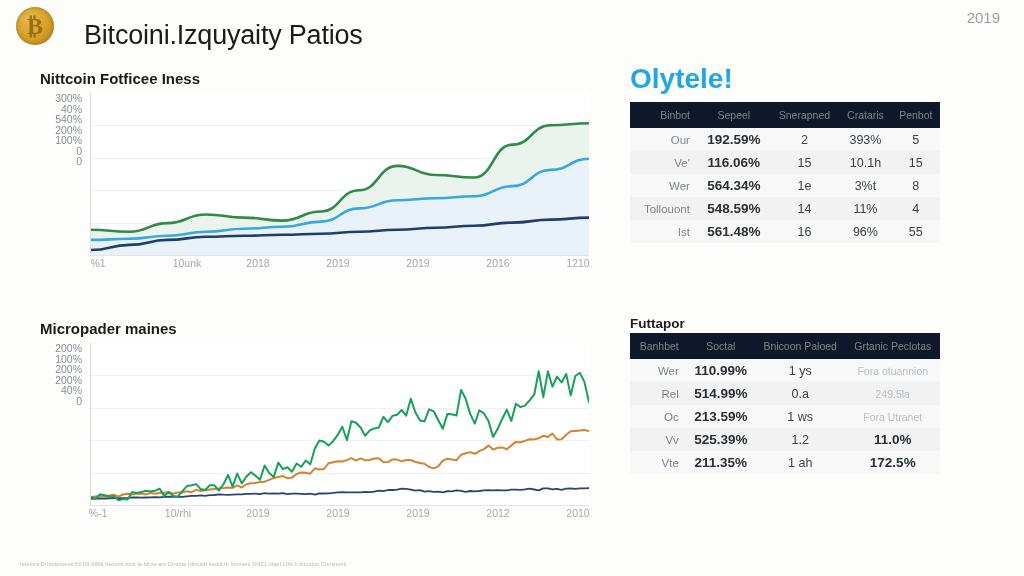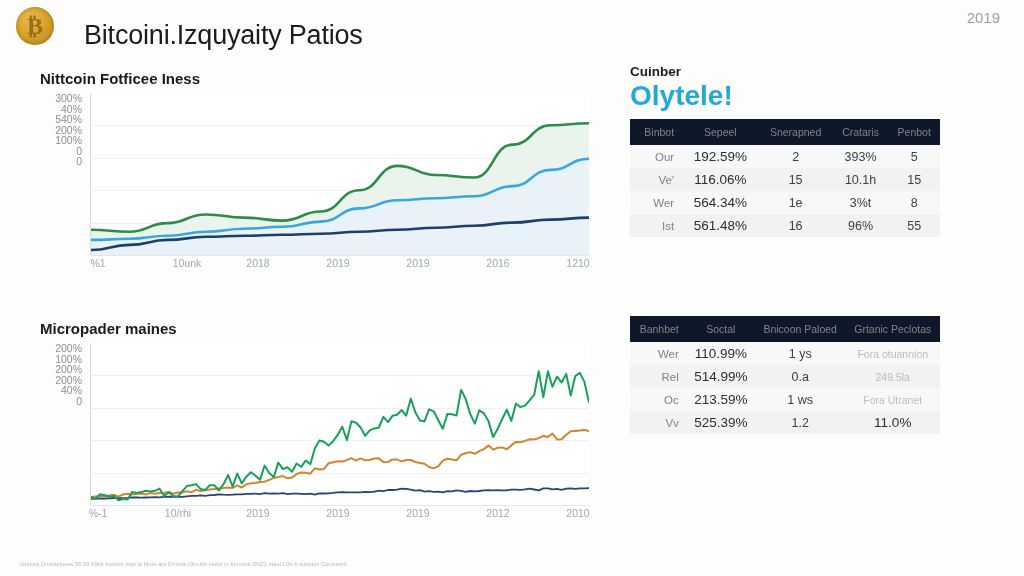--- a/index.html
+++ b/index.html
@@ -76,21 +76,21 @@
   }
   th{
     font-size:10.5px;font-weight:normal;color:#7e8489;
     padding:7px 4px 7px 4px;text-align:center;white-space:nowrap;
   }
   td{
     font-size:12.5px;color:#3c4146;padding:4px 4px;text-align:center;white-space:nowrap;
   }
   th.c0,td.c0{text-align:right;padding-right:8px;color:#7e8489;}
   td.c0{font-size:11.5px;}
-  td.val{font-weight:normal;color:#2b2f33;font-size:13.5px;}
+  td.val{font-weight:bold;color:#2b2f33;font-size:13.5px;}
   td.faint{color:#b9bec3;font-size:10.5px;}
   tbody tr:nth-child(odd){background:#f7f8f7;}
   tbody tr:nth-child(even){background:#f1f2f1;}
 
   
   .footer{
     position:absolute;left:20px;bottom:8px;width:600px;
     font-size:5.5px;color:#b5babe;line-height:1.3;letter-spacing:.1px;
   }
 </style>
@@ -170,21 +170,20 @@
         <span style="left: 168px;">2019</span>
         <span style="left: 248px;">2019</span>
         <span style="left: 328px;">2019</span>
         <span style="left: 408px;">2012</span>
         <span style="left: 488px;">2010</span>
       </div>
   </div>
 </div>
 
 <div class="card" id="card1">
-  <div class="card-label">Cuinber</div>
   <div class="card-big">Olytele!</div>
   <table>
     <thead>
       <tr>
         <th class="c0">Binbot</th>
         <th>Sepeel</th>
         <th>Snerapned</th>
         <th>Crataris</th>
         <th>Penbot</th>
       </tr>
@@ -205,31 +204,39 @@
         <td>15</td>
       </tr>
       <tr>
         <td class="c0">Wer</td>
         <td class="val">564.34%</td>
         <td>1e</td>
         <td>3%t</td>
         <td>8</td>
       </tr>
       <tr>
+        <td class="c0">Tollouont</td>
+        <td class="val">548.59%</td>
+        <td>14</td>
+        <td>11%</td>
+        <td>4</td>
+      </tr>
+      <tr>
         <td class="c0">Ist</td>
         <td class="val">561.48%</td>
         <td>16</td>
         <td>96%</td>
         <td>55</td>
       </tr>
     </tbody>
   </table>
 </div>
 
 <div class="card" id="card2">
+  <div class="card-label">Futtapor</div>
   <table>
     <thead>
       <tr>
         <th class="c0">Banhbet</th>
         <th>Soctal</th>
         <th>Bnicoon Paloed</th>
         <th>Grtanic Peclotas</th>
       </tr>
     </thead>
     <tbody>
@@ -250,17 +257,23 @@
         <td class="val">213.59%</td>
         <td>1 ws</td>
         <td class="faint">Fora Utranet</td>
       </tr>
       <tr>
         <td class="c0">Vv</td>
         <td class="val">525.39%</td>
         <td>1.2</td>
         <td class="val">11.0%</td>
       </tr>
+      <tr>
+        <td class="c0">Vte</td>
+        <td class="val">211.35%</td>
+        <td>1 ah</td>
+        <td class="val">172.5%</td>
+      </tr>
     </tbody>
   </table>
 </div>
 
 <div class="footer">Itdelora Drntutetuees 56.09 A9bk Ineloml ttlos la Mroe ars Drnmla Ulrsuith seduf in Innniets DNZ1 ntael LfAt.h sutudon Ciensemti.</div>
 
 </body></html>

